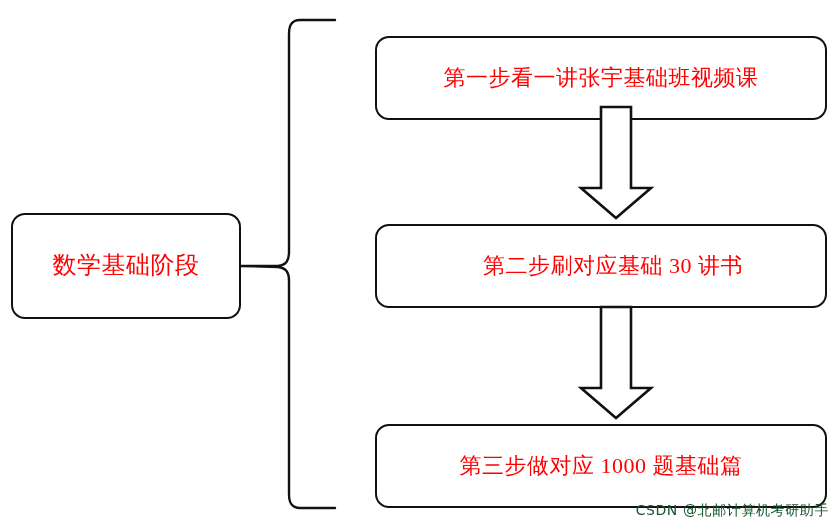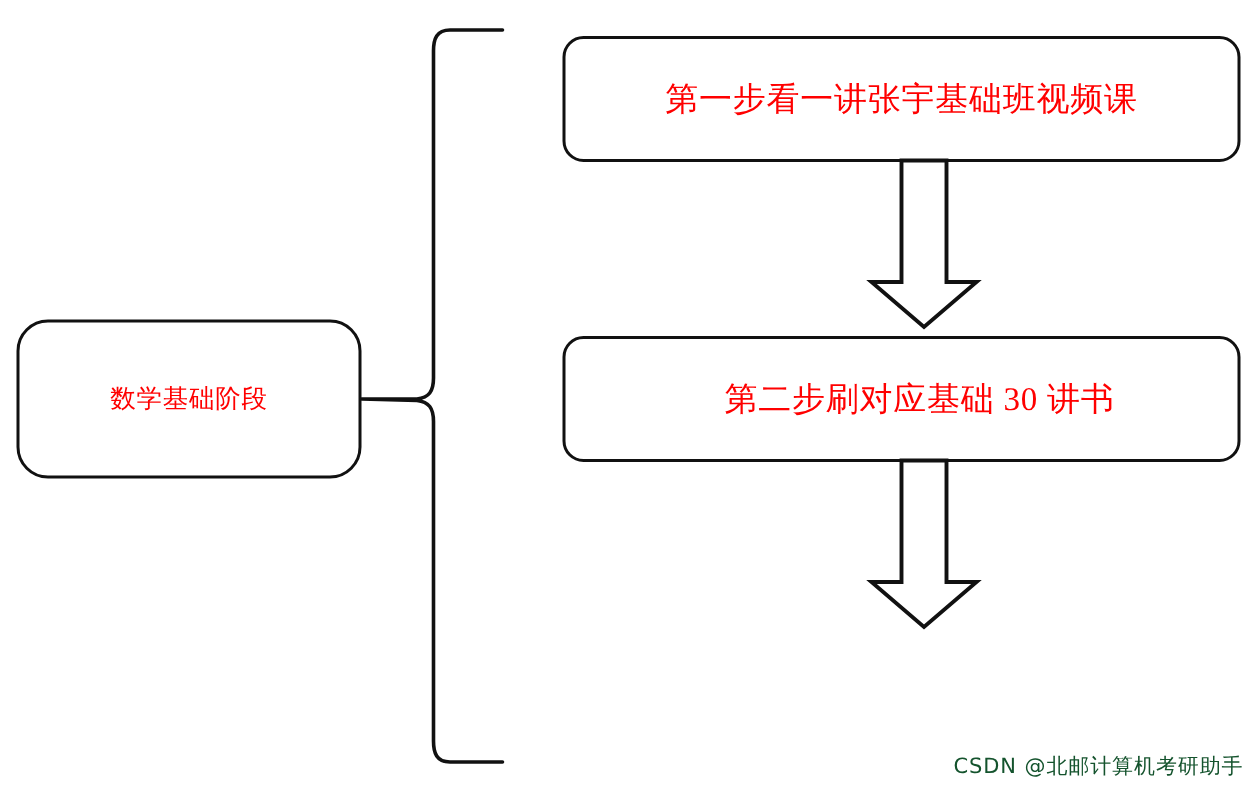--- a/index.html
+++ b/index.html
@@ -33,29 +33,28 @@
     line-height: 1.55;
     letter-spacing: 0.5px;
     white-space: nowrap;
   }
 
   .node.root {
     left: 11px;
     top: 213px;
     width: 230px;
     height: 106px;
-    font-size: 17px;
-    border-radius: 21px;
+    font-size: 24px;
   }
   .node.step {
     left: 375px;
     width: 452px;
     height: 84px;
   }
-  .node.step1 { top: 24px; }
+  .node.step1 { top: 36px; }
   .node.step2 { top: 224px; padding-left: 24px; }
   .node.step3 { top: 424px; }
 
   .node .line { display: block; }
 
   
   #vector {
     position: absolute;
     left: 0;
     top: 0;
@@ -87,20 +86,23 @@
   </div>
 
   <div class="node step step1">
     <span class="line">第一步看一讲张宇基础班视频课</span>
   </div>
 
   <div class="node step step2">
     <span class="line">第二步刷对应基础 30 讲书</span>
   </div>
 
+  <div class="node step step3">
+    <span class="line">第三步做对应 1000 题基础篇</span>
+  </div>
 
   <svg id="vector" viewBox="0 0 837 528" xmlns="http://www.w3.org/2000/svg">
 
     <path d="M 335 20
              L 300 20
              C 291 20 289 26 289 34
              L 289 252
              C 289 261 286 265 278 266
              L 241 266
              L 278 267

